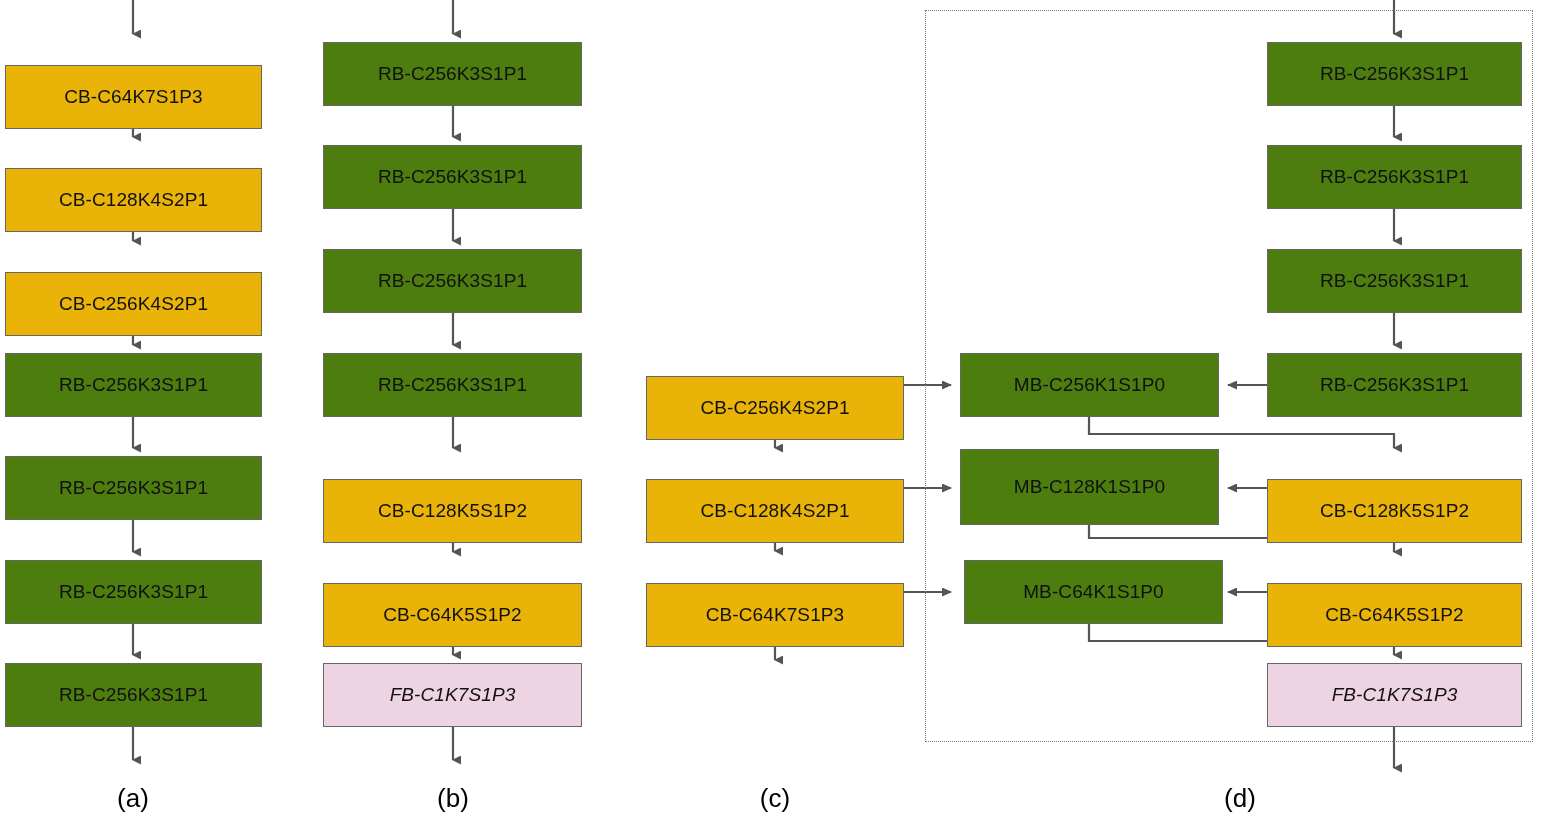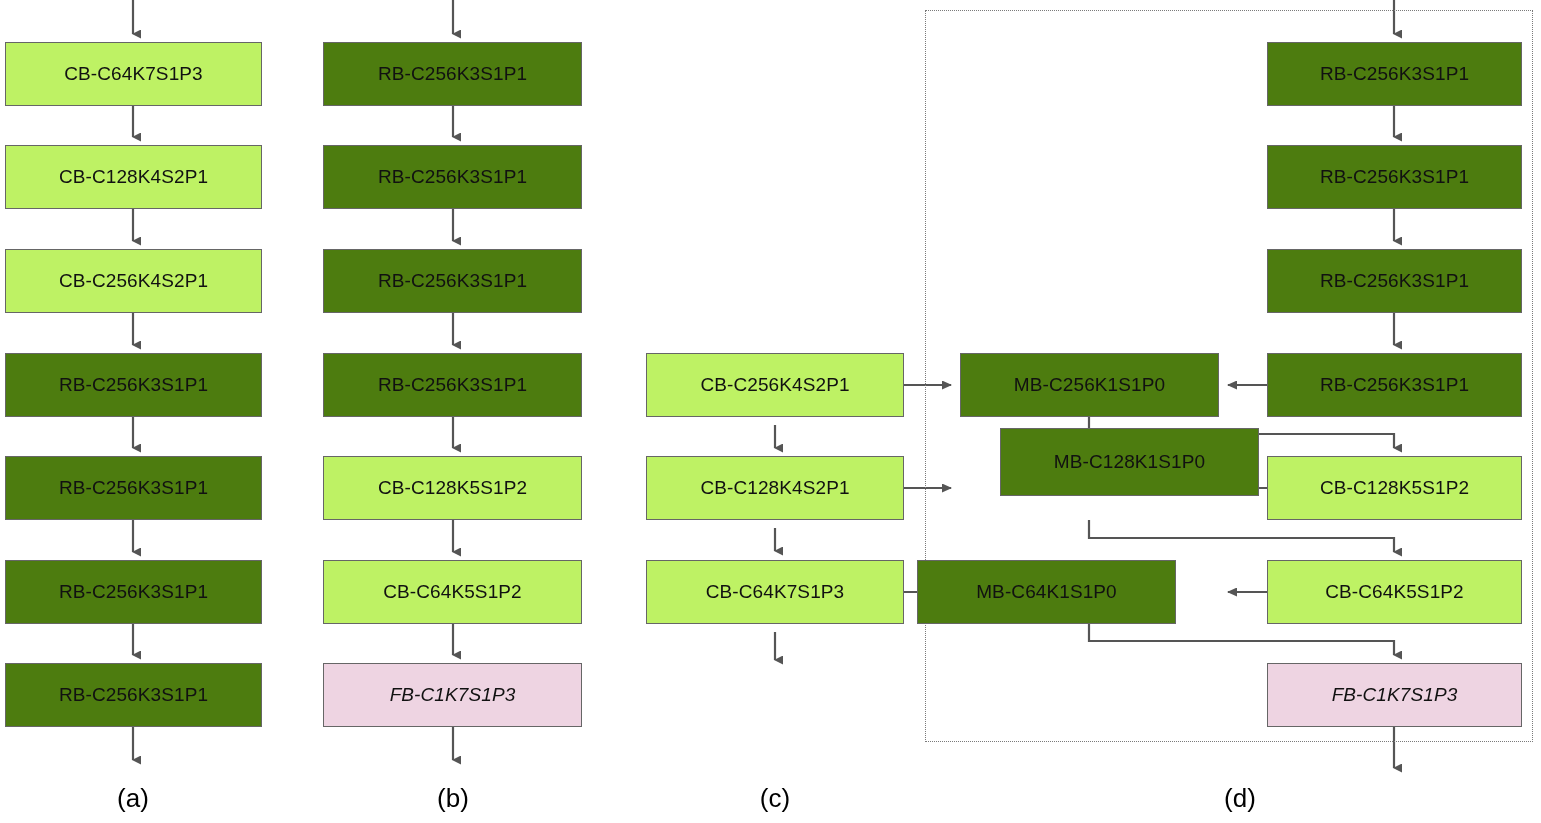--- a/index.html
+++ b/index.html
@@ -28,21 +28,21 @@
     box-sizing: border-box;
     border: 1.6px solid #666666;
     display: flex;
     align-items: center;
     justify-content: center;
     font-size: 19px;
     color: #111111;
     letter-spacing: 0.1px;
     white-space: nowrap;
   }
-  .node.pink   { background: #bef264; }
+  .node.pink   { background: #eab308; margin-top: 23px; }
   .node.blue   { background: #4d7c0f; }
   .node.purple { background: #4d7c0f; }
   .node.mauve  { background: #eed4e2; font-style: italic; }
   .panel-label {
     position: absolute;
     font-size: 26px;
     color: #000000;
     text-align: center;
     transform: translateX(-50%);
   }
@@ -132,22 +132,22 @@
       <div class="node pink" style="left: 323px; top: 560px; width: 259px; height: 64px;">CB-C64K5S1P2</div>
       <div class="node mauve" style="left: 323px; top: 663px; width: 259px; height: 64px;">FB-C1K7S1P3</div>
     </div>
   <div id="group-c">
       <div class="node pink" style="left: 646px; top: 353px; width: 258px; height: 64px;">CB-C256K4S2P1</div>
       <div class="node pink" style="left: 646px; top: 456px; width: 258px; height: 64px;">CB-C128K4S2P1</div>
       <div class="node pink" style="left: 646px; top: 560px; width: 258px; height: 64px;">CB-C64K7S1P3</div>
     </div>
   <div id="group-d-merge">
       <div class="node purple" style="left: 960px; top: 353px; width: 259px; height: 64px;">MB-C256K1S1P0</div>
-      <div class="node purple" style="left: 960px; top: 428px; width: 259px; height: 68px; margin-left: 40px;">MB-C128K1S1P0</div>
-      <div class="node purple" style="left: 917px; top: 560px; width: 259px; height: 64px;">MB-C64K1S1P0</div>
+      <div class="node purple" style="left: 960px; top: 449px; width: 259px; height: 76px;">MB-C128K1S1P0</div>
+      <div class="node purple" style="left: 964px; top: 560px; width: 259px; height: 64px;">MB-C64K1S1P0</div>
     </div>
   <div id="group-d-main">
       <div class="node blue" style="left: 1267px; top: 42px; width: 255px; height: 64px;">RB-C256K3S1P1</div>
       <div class="node blue" style="left: 1267px; top: 145px; width: 255px; height: 64px;">RB-C256K3S1P1</div>
       <div class="node blue" style="left: 1267px; top: 249px; width: 255px; height: 64px;">RB-C256K3S1P1</div>
       <div class="node blue" style="left: 1267px; top: 353px; width: 255px; height: 64px;">RB-C256K3S1P1</div>
       <div class="node pink" style="left: 1267px; top: 456px; width: 255px; height: 64px;">CB-C128K5S1P2</div>
       <div class="node pink" style="left: 1267px; top: 560px; width: 255px; height: 64px;">CB-C64K5S1P2</div>
       <div class="node mauve" style="left: 1267px; top: 663px; width: 255px; height: 64px;">FB-C1K7S1P3</div>
     </div>

